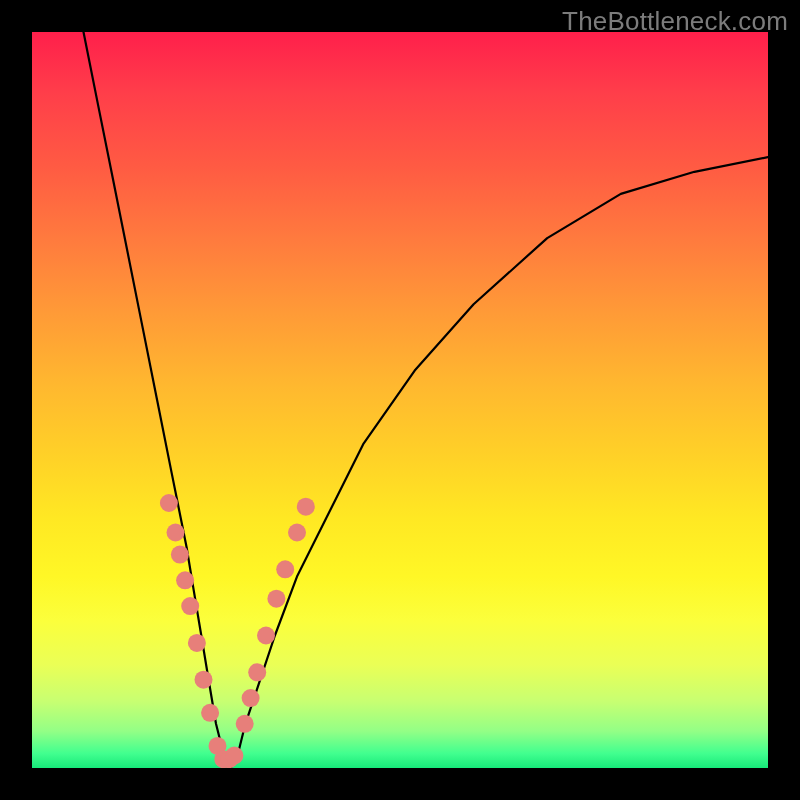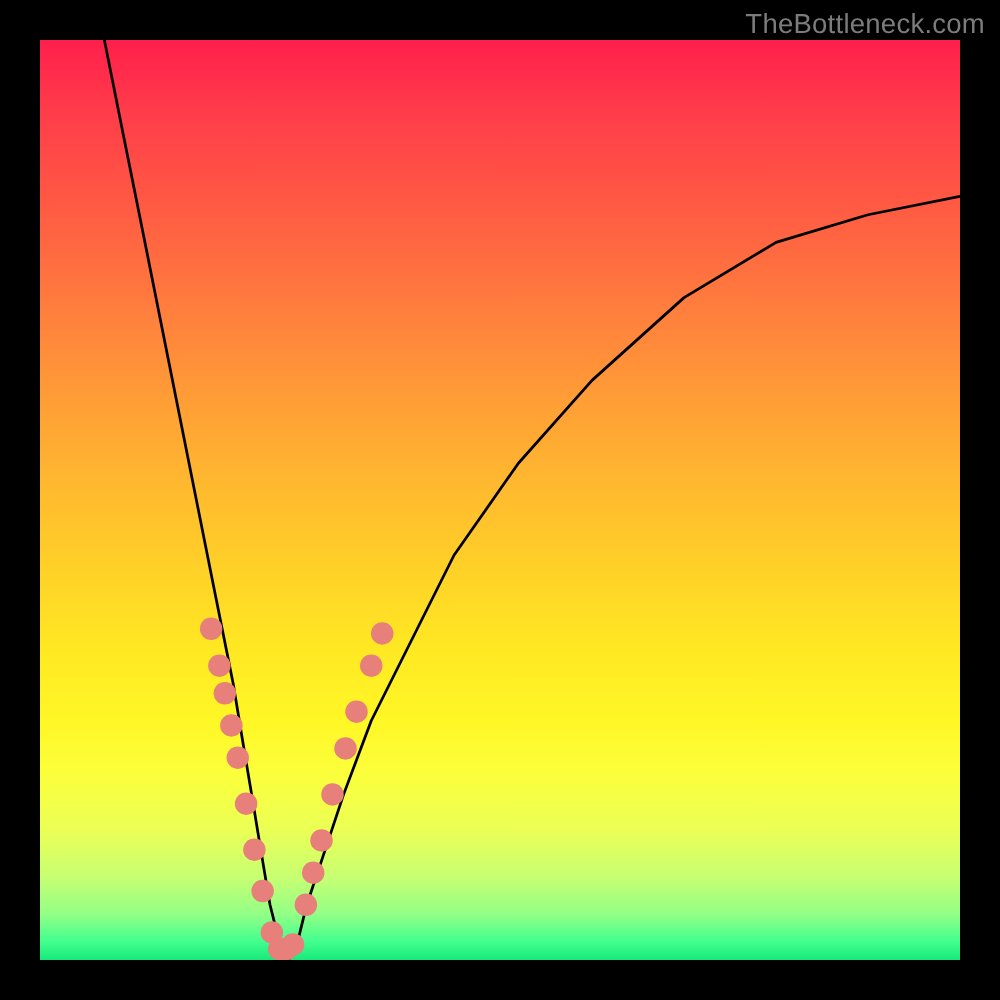--- a/index.html
+++ b/index.html
@@ -50,21 +50,21 @@
       #93ff86 95%,
       #42ff8f 98%,
       #17e97a 100%
     );
   }
   .watermark {
     position: absolute;
     top: 6px;
     right: 12px;
     color: #7c7c7c;
-    font-size: 22px;
+    font-size: 26px;
     font-weight: 400;
     letter-spacing: 0.2px;
   }
   svg.curve {
     position: absolute;
     top: 0;
     left: 0;
   }
 </style>
 </head>

